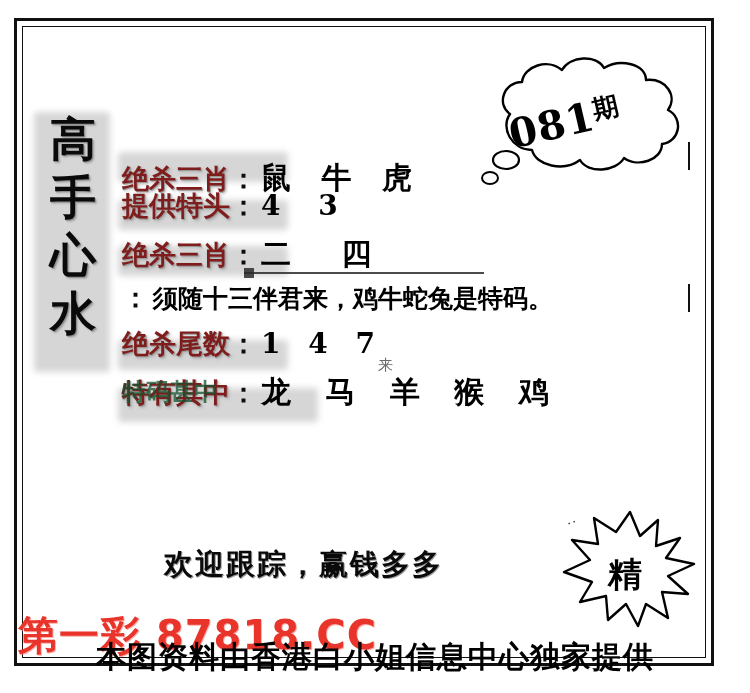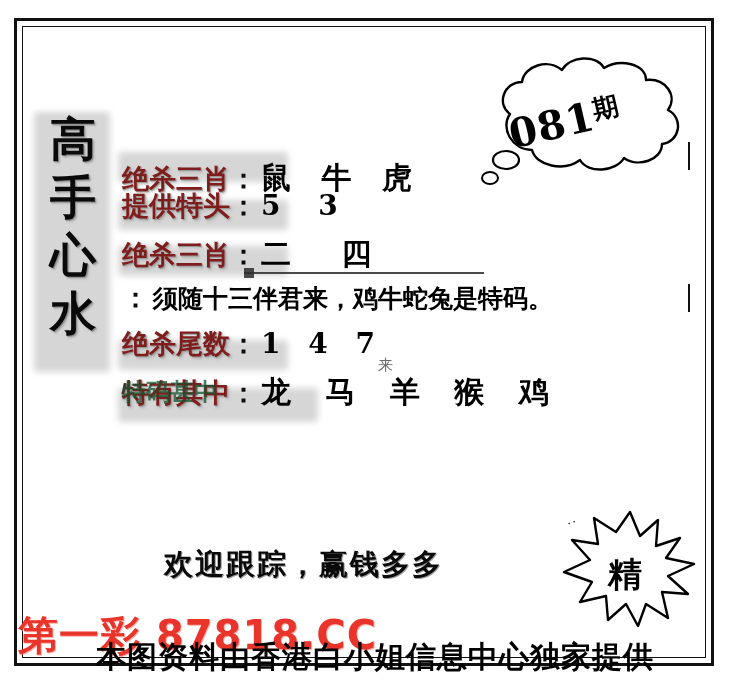--- a/index.html
+++ b/index.html
@@ -274,21 +274,21 @@
 
     <div class="row" id="row-shengxiao">
       <span class="lbl">绝杀三肖</span>
       <span class="colon">：</span>
       <span class="val">鼠 牛 虎</span>
     </div>
 
     <div class="row" id="row-tetou">
       <span class="lbl">提供特头</span>
       <span class="colon">：</span>
-      <span class="val nums">5 3</span>
+      <span class="val nums">4 3</span>
     </div>
 
     <div class="row" id="row-menlei">
       <span class="lbl">绝杀三肖</span>
       <span class="colon">：</span>
       <span class="val">二  四</span>
     </div>
 
     <div class="row" id="row-shi">
       <span class="colon">：</span>

